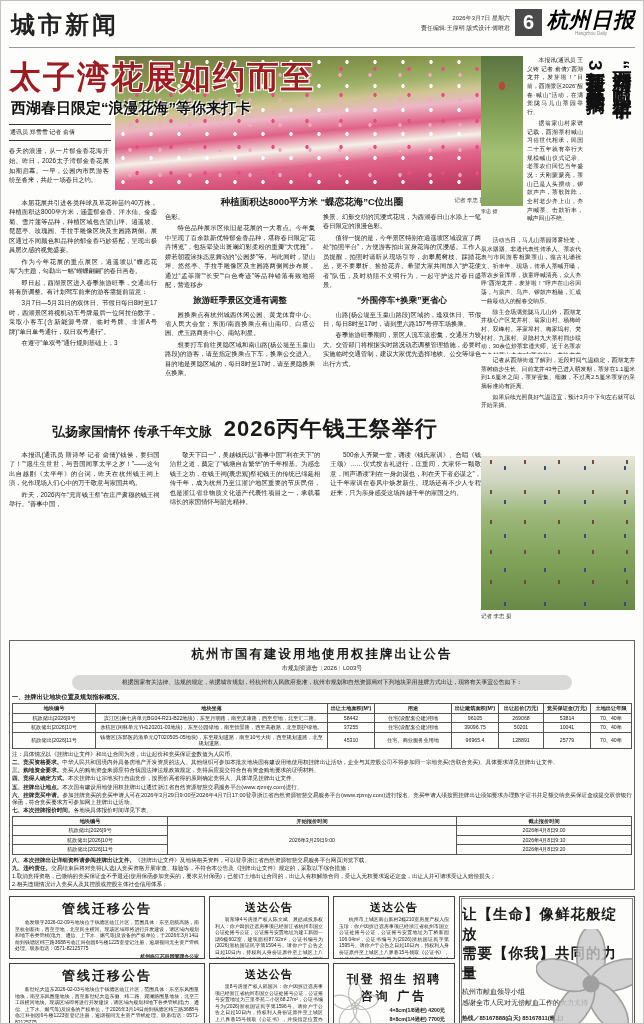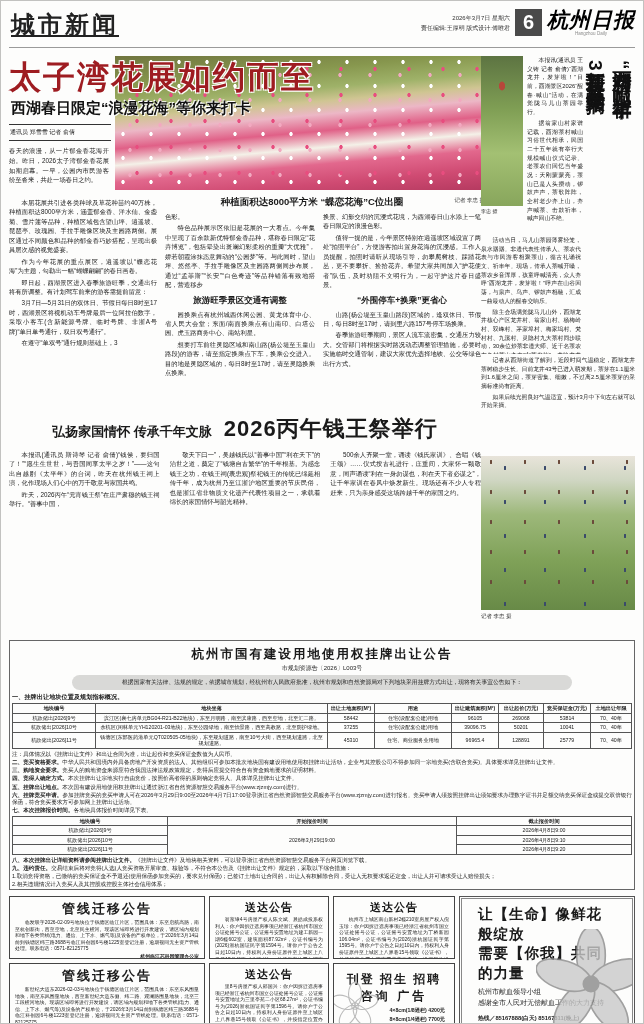--- a/index.html
+++ b/index.html
@@ -1,20 +1,20 @@
 <!DOCTYPE html>
 <html><head>
 <meta charset="utf-8">
 <style>
   html,body{margin:0;padding:0;background:#e9e9e7;}
   .page{width:644px;height:1024px;background:#fdfdfc;position:relative;margin:0 auto;
         border:1px solid #c2c2c0;box-sizing:border-box;font-family:"Liberation Sans",sans-serif;color:#1a1a1a;overflow:hidden;}
   
   .hdr{position:relative;height:40px;margin:6px 8px 0;border-bottom:1px solid #9a9a9a;}
-  .hdr-title{position:absolute;left:2px;top:2px;font-size:24px;font-weight:bold;letter-spacing:3px;color:#222;text-decoration:underline;}
+  .hdr-title{position:absolute;left:2px;top:2px;font-size:24px;font-weight:bold;letter-spacing:3px;color:#222;}
   .hdr-right{position:absolute;right:0;top:2px;display:flex;align-items:center;gap:5px;}
   .pubinfo{text-align:right;font-size:6px;line-height:1.7;color:#333;}
   .pageno{width:27px;height:27px;background:#4a4a4a;color:#fff;font-size:20px;font-weight:bold;
           display:flex;align-items:center;justify-content:center;}
   .masthead{line-height:1;}
   .masthead .cn{font-size:21px;font-weight:bold;font-style:italic;color:#000000;letter-spacing:1px;}
   .masthead .en{font-size:4.5px;color:#8a8a8a;text-align:center;margin-top:2px;}
   
   .top{position:relative;margin:8px 8px 0;height:578px;}
   .photo-main{position:absolute;left:106px;top:0;width:368px;height:134px;
@@ -85,21 +85,21 @@
   .box{border:1px solid #444;padding:3px 5px;box-sizing:border-box;flex:1;overflow:hidden;position:relative;background:#fdfdfc;}
   .box-title{text-align:center;font-weight:900;margin:0 0 2px;}
   .t-big{font-size:13px;letter-spacing:2px;} .t-med{font-size:11px;letter-spacing:1px;}
   .box-body{font-size:4.9px;line-height:1.35;text-align:justify;text-indent:2em;margin:0;}
   .box-sign{font-size:4.9px;font-weight:bold;text-align:right;margin-top:1px;line-height:1.4;}
   .adbox .l1{font-size:12px;font-weight:900;text-align:center;letter-spacing:2px;margin-top:4px;}
   .adbox .l2{font-size:12px;font-weight:900;text-align:center;letter-spacing:3px;}
   .adprice{font-size:5.2px;font-weight:bold;text-align:right;margin:2px 4px 0;}
   .flower{position:absolute;opacity:.8;}
   .blood{border:1px solid #555;}
-  .blood-in{border:1px solid #888;margin:1px;height:calc(100% - 2px);box-sizing:border-box;padding:6px 16px;position:relative;overflow:hidden;}
+  .blood-in{border:1px solid #888;margin:1px;height:calc(100% - 2px);box-sizing:border-box;padding:6px 0;position:relative;overflow:hidden;}
   .bl-h{font-size:14.5px;font-weight:900;line-height:1.35;letter-spacing:1px;}
   .bl-s{font-size:7px;margin-top:4px;line-height:1.5;color:#222;}
   .bl-c{font-size:5.8px;font-weight:bold;margin-top:6px;line-height:1.6;}
 </style>
 </head>
 <body>
 
 <div class="page">
 
   <div class="hdr">

